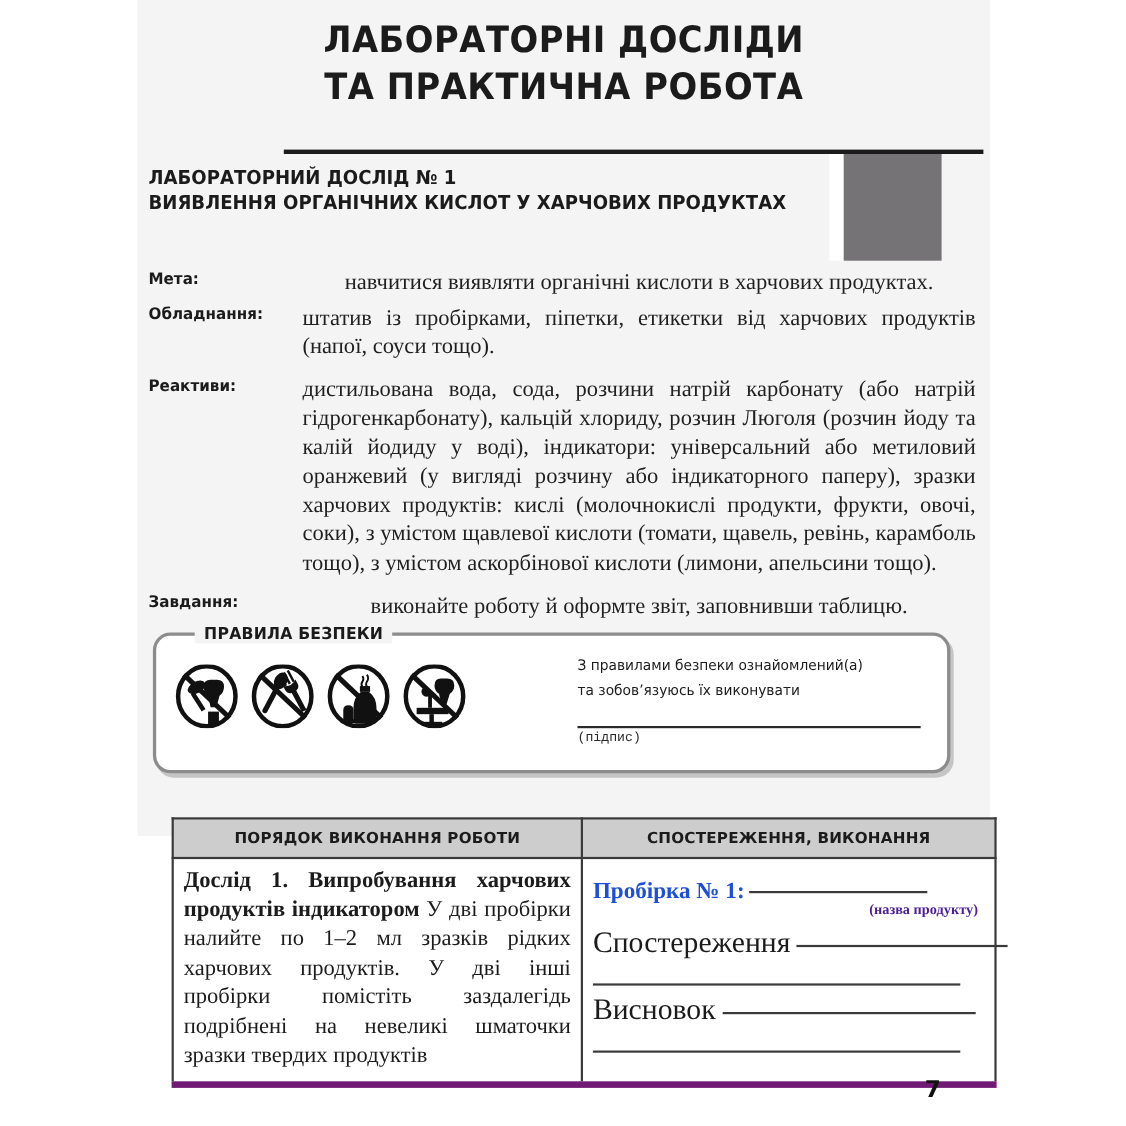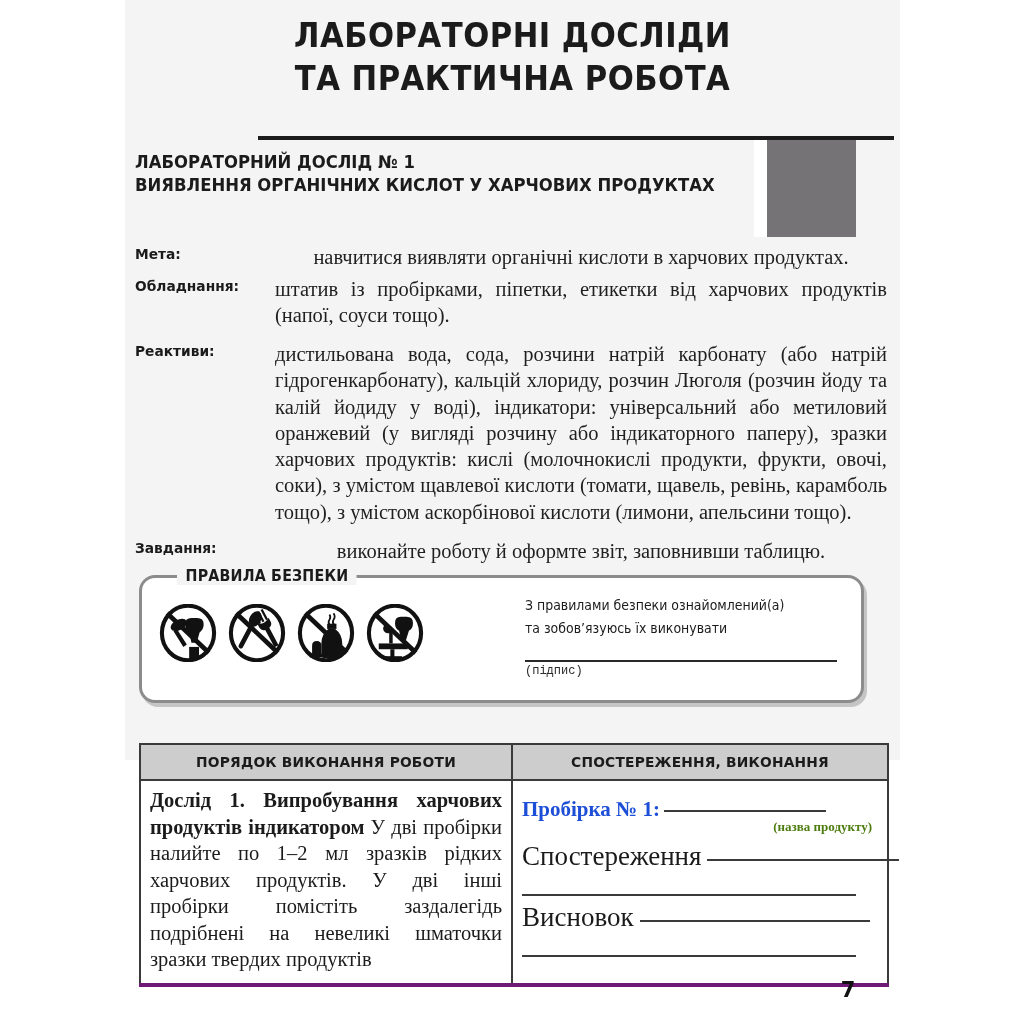--- a/index.html
+++ b/index.html
@@ -204,21 +204,21 @@
     width: 312px;
     text-align: left;
     font-family: Liberation Mono, monospace;
     font-size: 12px;
     color: #2a2a2a;
   }
 
   
   #results-table {
     position: absolute;
-    left: 14px;
+    left: 31px;
     top: 743px;
     width: 728px;
     border-collapse: collapse;
     table-layout: fixed;
   }
   #results-table th {
     background: #cdcdcd;
     border: 2px solid #3a3a3a;
     border-bottom: 2px solid #3a3a3a;
     font-family: "DejaVu Sans", sans-serif;
@@ -226,21 +226,21 @@
     font-size: 13.8px;
     letter-spacing: 0.2px;
     color: #1b1b1b;
     padding: 5px 4px 6px;
     text-align: center;
     height: 23px;
   }
   #results-table td {
     border-left: 2px solid #3a3a3a;
     border-right: 2px solid #3a3a3a;
-    border-bottom: 4px solid #701a75;
+    border-bottom: 6px solid #701a75;
     vertical-align: top;
     padding: 6px 9px 10px;
     height: 170px;
   }
   .col-left  { width: 362px; }
   .col-right { width: 366px; }
 
   .proc-text {
     font-family: "Liberation Serif", serif;
     font-size: 20.5px;
@@ -264,21 +264,21 @@
     display: inline-block;
     width: 162px;
     border-bottom: 2px solid #3a3a3a;
     vertical-align: 4px;
     margin-left: 4px;
   }
   .obs-hint {
     font-family: "Liberation Serif", serif;
     font-weight: bold;
     font-size: 13px;
-    color: #4d7c0f;
+    color: #4c1d95;
     text-align: right;
     padding-right: 6px;
     margin-top: -3px;
   }
   .obs-row {
     font-family: "Liberation Serif", serif;
     font-size: 27px;
     color: #1b1b1b;
     white-space: nowrap;
     margin-top: 6px;

